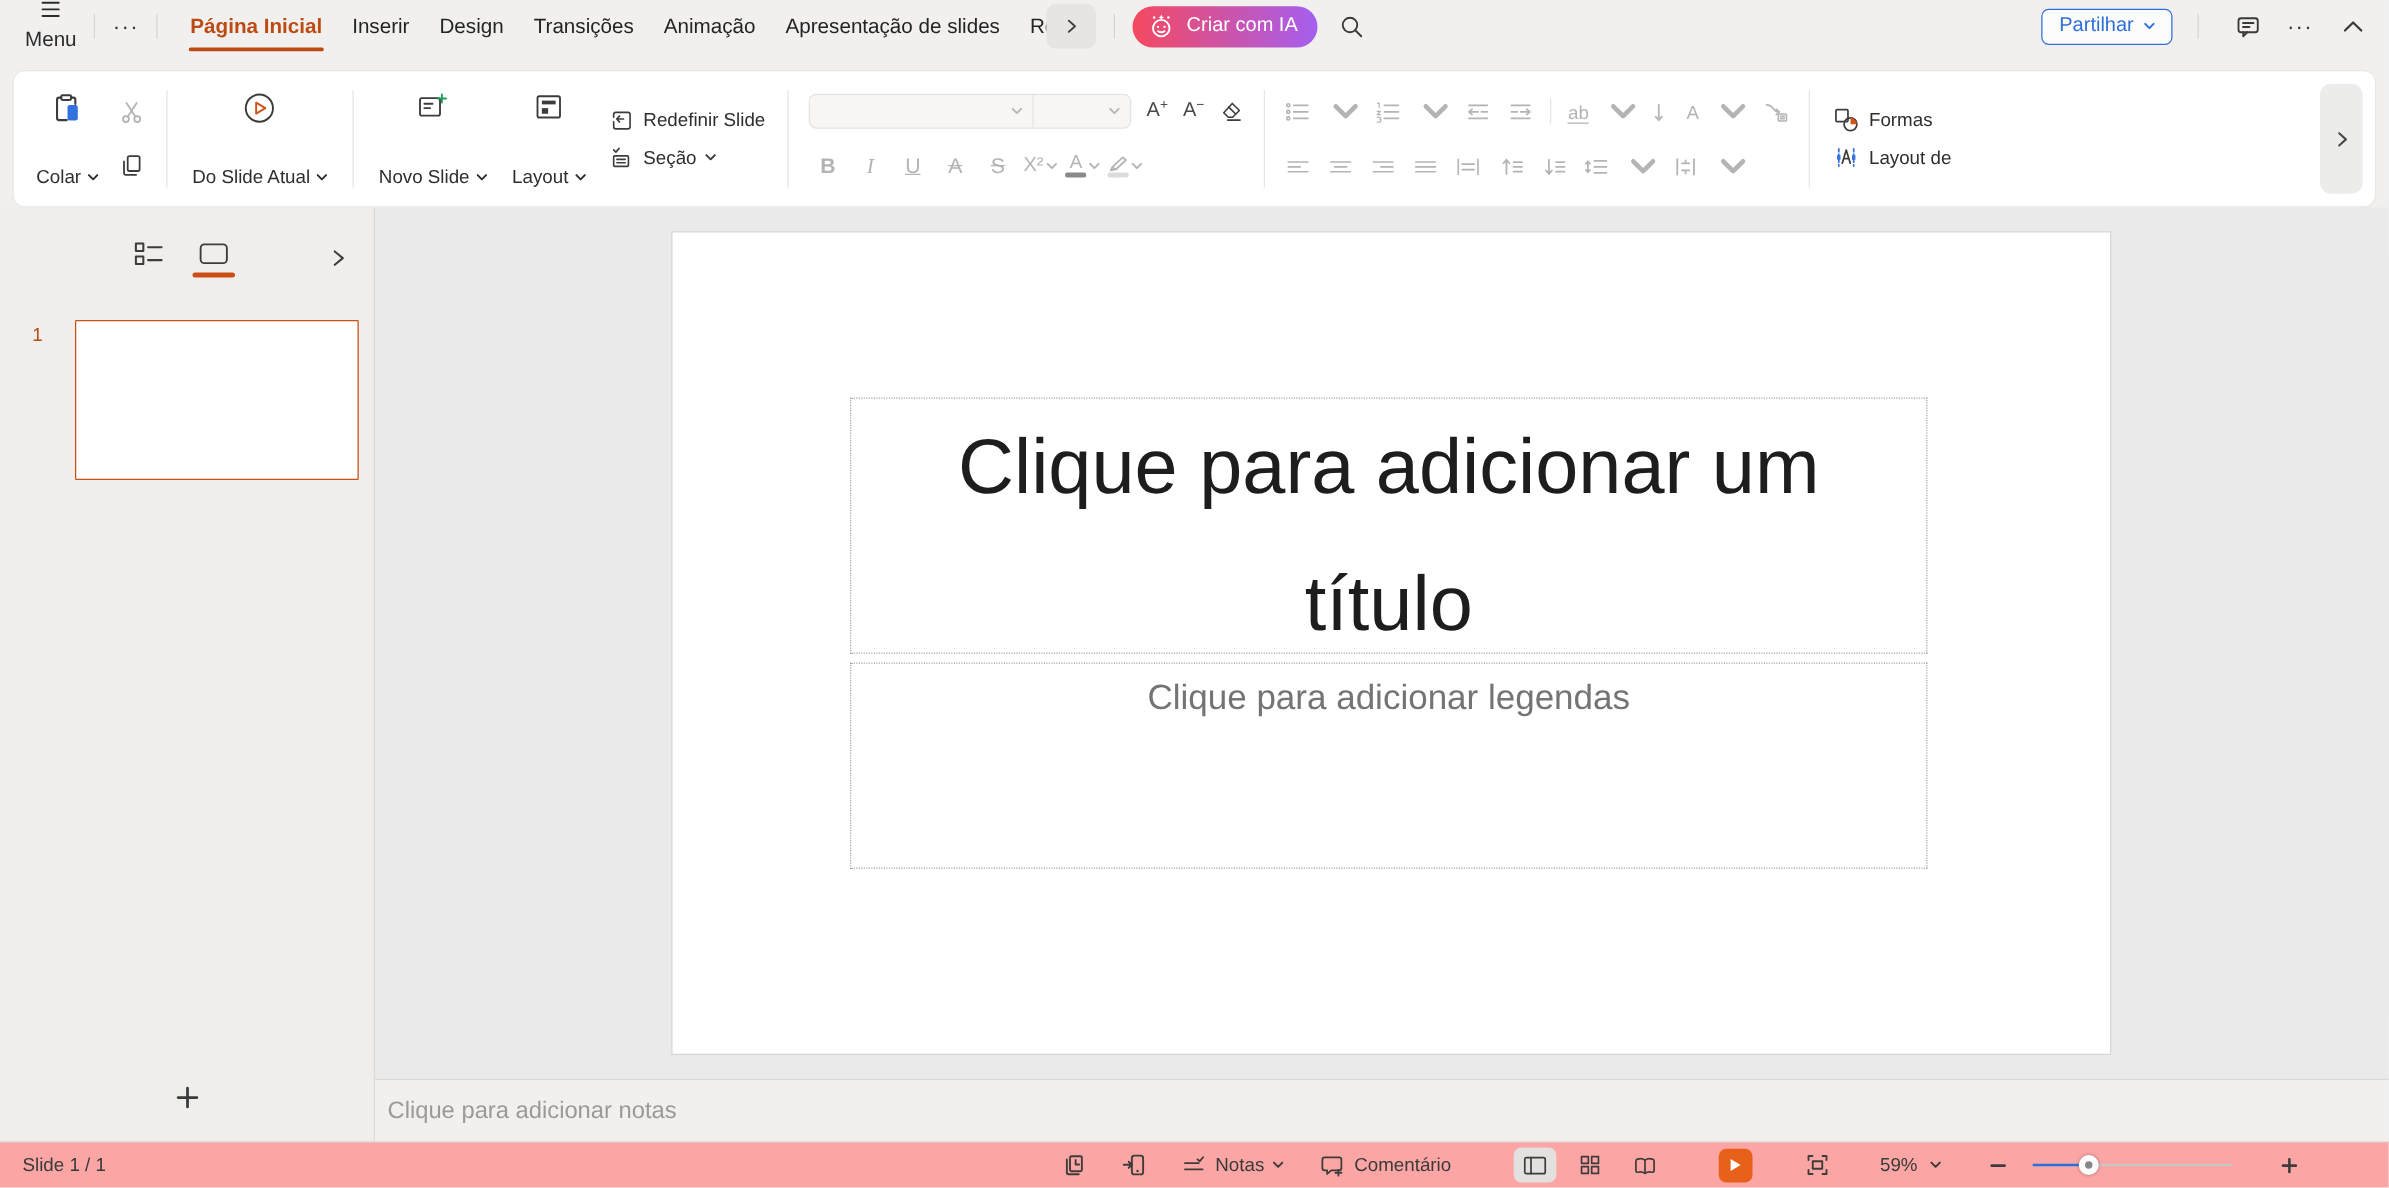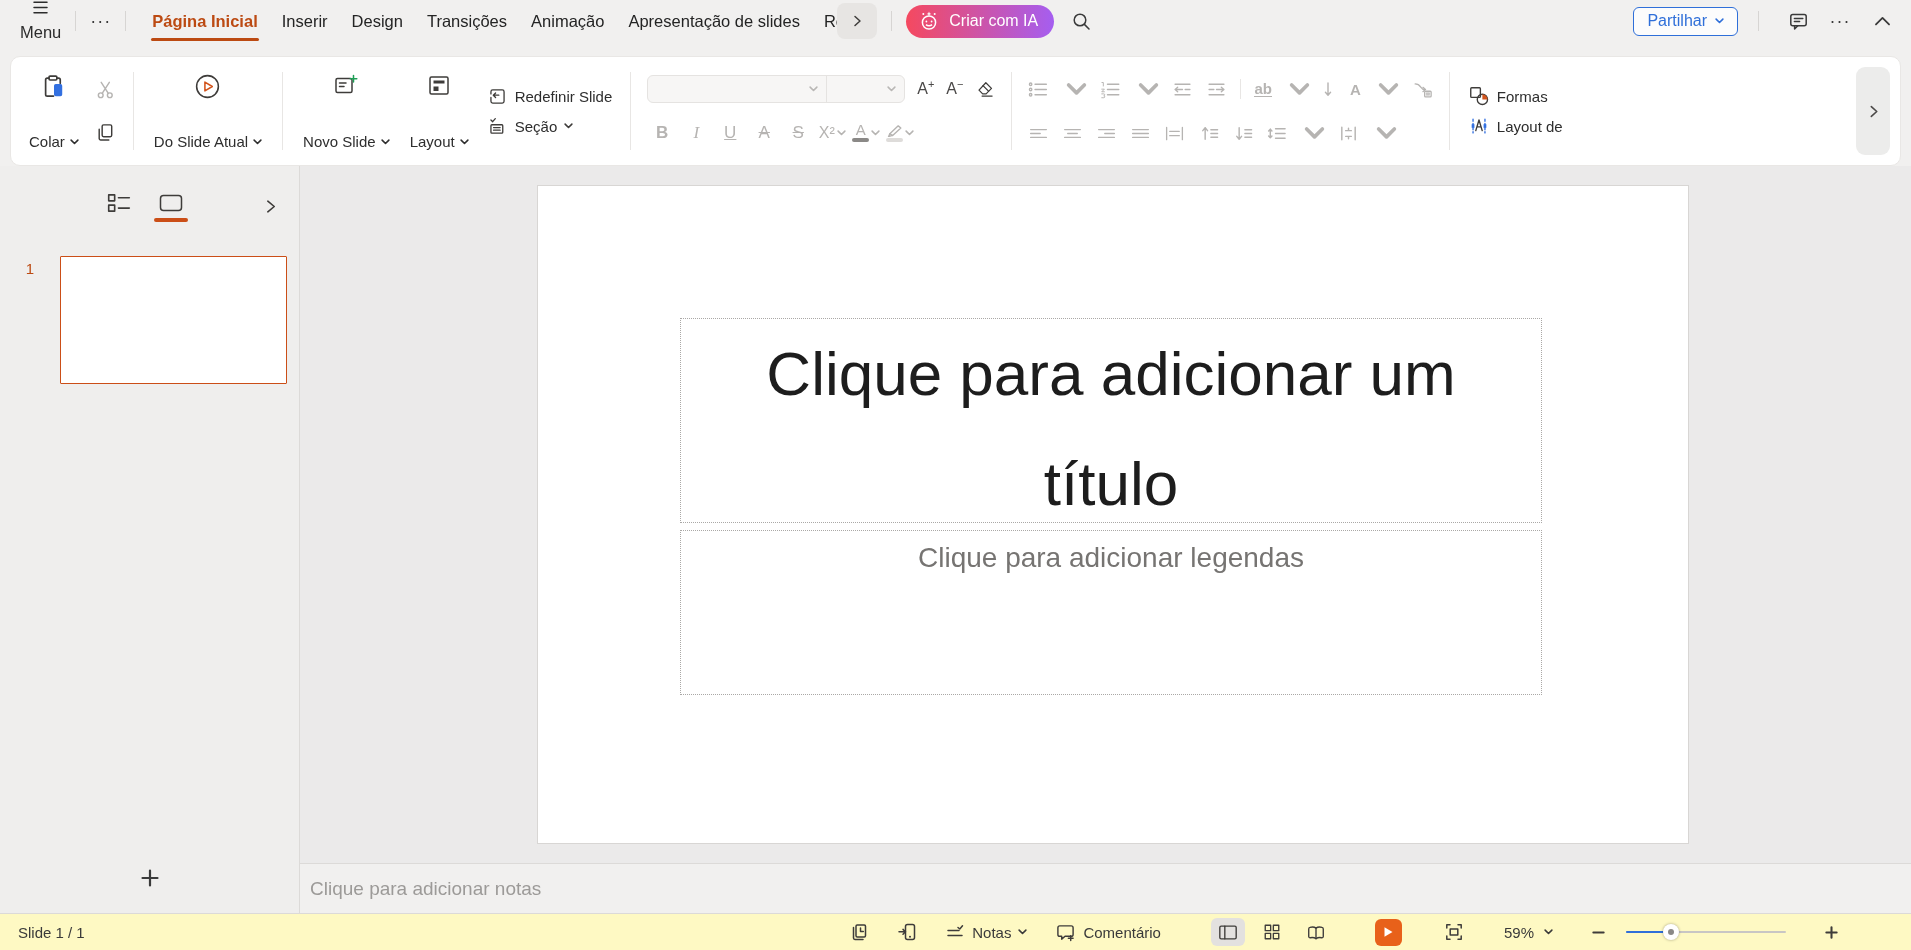--- a/index.html
+++ b/index.html
@@ -61,21 +61,21 @@
   .g-b { font-weight:bold; }
   .g-i { font-style:italic; font-family:"Liberation Serif",serif; }
   .g-u { text-decoration:underline; }
   .g-s, .g-cb { text-decoration:line-through; }
   .g-sup { font-size:16px; }
   .colorbtn { display:flex; flex-direction:column; align-items:center; line-height:14px; font-size:15px; }
   .colorbar { width:17px; height:4px; border-radius:2px; margin-top:1px; }
   .afbtn { font-size:16px; color:#4b4948; display:flex; align-items:flex-start; }
   .afbtn .mini { font-size:11px; margin-top:-2px; }
   .pgrow { display:flex; align-items:center; gap:13px; height:30px; }
-  .pic { display:flex; align-items:center; gap:17px;font-weight:bold; }
+  .pic { display:flex; align-items:flex-end; gap:17px; }
   .pic svg { width:21px; height:19px; }
   .vline-s { width:1px; height:20px; background:#e8e6e4; }
   .rexpand { width:34px; border-radius:9px; background:#ececeb; margin:3px 2px 3px auto; display:flex; align-items:center; justify-content:center; color:#4b4948; }
   .rexpand svg { width:13px; height:13px; }
   .gtext { font-size:15px; }
 
   
   .workspace { display:flex; height:747px; }
   .left-panel { width:300px; flex:none; border-right:1px solid #dcdad8; position:relative; background:#efeeed; }
   .view-toggle { display:flex; align-items:center; margin:26px 22px 0 106px; color:#3e3c3a; }
@@ -92,21 +92,21 @@
 
   .main { flex:1; display:flex; flex-direction:column; background:#ebeaea; }
   .canvas { height:697px; position:relative; }
   .slide { position:absolute; left:238px; top:20px; width:1150px; height:657px; background:#ffffff; box-shadow:0 0 0 1px #d8d6d4; }
   .ph { position:absolute; border:1px dotted #aaa8a6; }
   .ph-title { left:142px; top:132px; width:862px; height:205px; padding:0 40px; font-size:62px; line-height:110px; color:#1d1d1d; text-align:center; }
   .ph-sub { left:142px; top:344px; width:862px; height:165px; padding-top:10px; font-size:28px; line-height:34px; color:#767472; text-align:center; }
   .notes { height:50px; border-top:1px solid #dcdad8; background:#f1f0ef; display:flex; align-items:center; padding-left:10px; font-size:19px; color:#9c9a98; }
 
   
-  .statusbar { height:37px; border-top:1px solid #dcdad8; display:flex; align-items:center; padding:0 72px 0 18px; font-size:15px; color:#3a3a3a; background:#fef9c3;gap:16px; }
+  .statusbar { height:37px; border-top:1px solid #dcdad8; display:flex; align-items:center; padding:0 72px 0 18px; font-size:15px; color:#3a3a3a; background:#fca5a5;gap:16px; }
   .sb-ic { display:flex; align-items:center; justify-content:center; color:#3e3c3a; }
   .sb-ic svg { width:20px; height:20px; }
   .sb-group { display:flex; align-items:center; }
   .sb-lbl { display:flex; align-items:center; gap:7px; }
   .view-btn { width:34px; height:28px; display:flex; align-items:center; justify-content:center; border-radius:6px; color:#3e3c3a; }
   .view-btn.active { background:#e3e1df; }
   .play-btn { width:27px; height:27px; border-radius:6px; background:#e8611a; display:flex; align-items:center; justify-content:center; }
   .play-btn svg { width:12px; height:12px; }
   .zoom-slider { width:160px; height:16px; position:relative; margin:0 4px; }
   .zs-track { position:absolute; top:7px; left:0; right:0; height:2px; background:#c8c6c4; border-radius:1px; }

